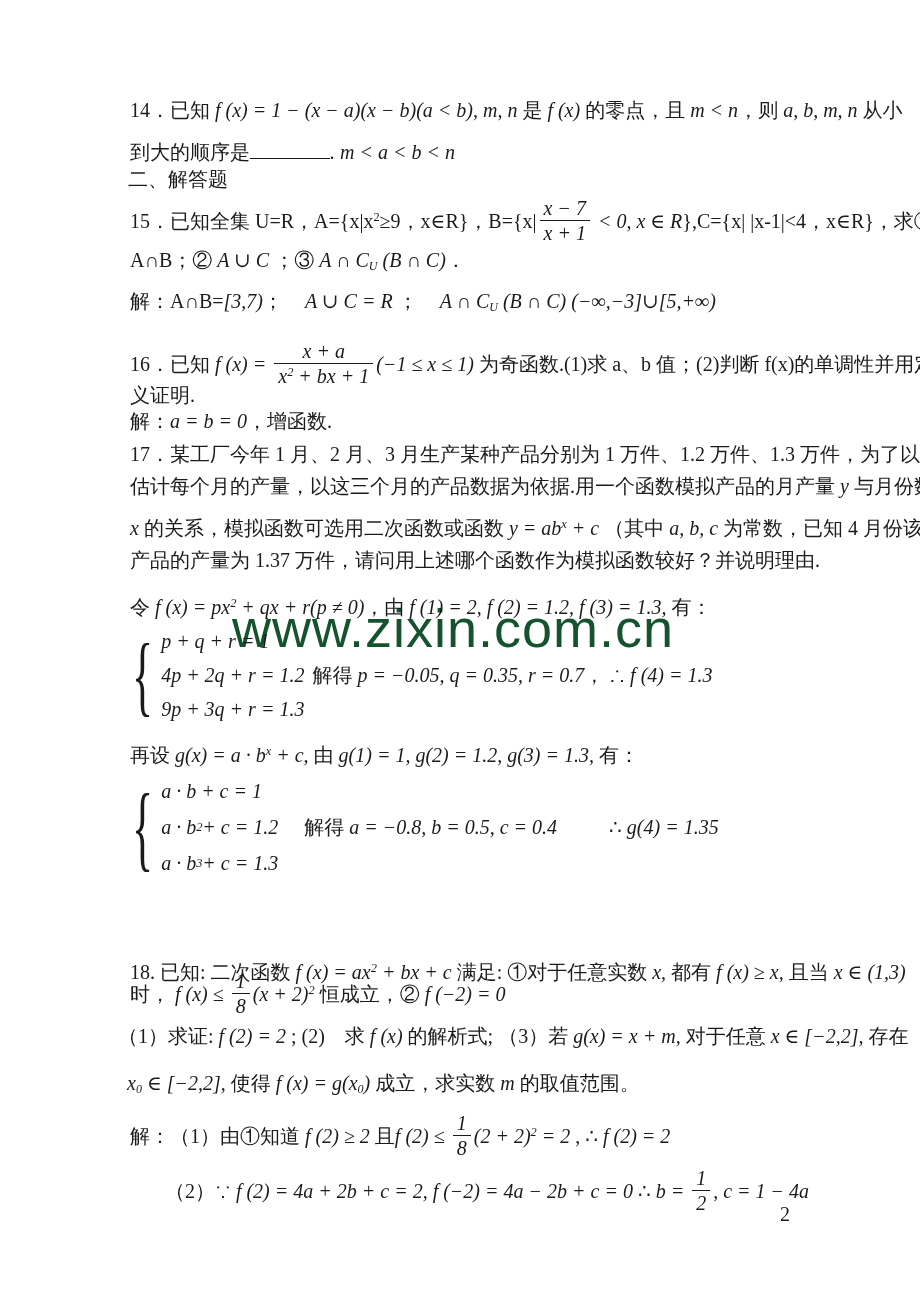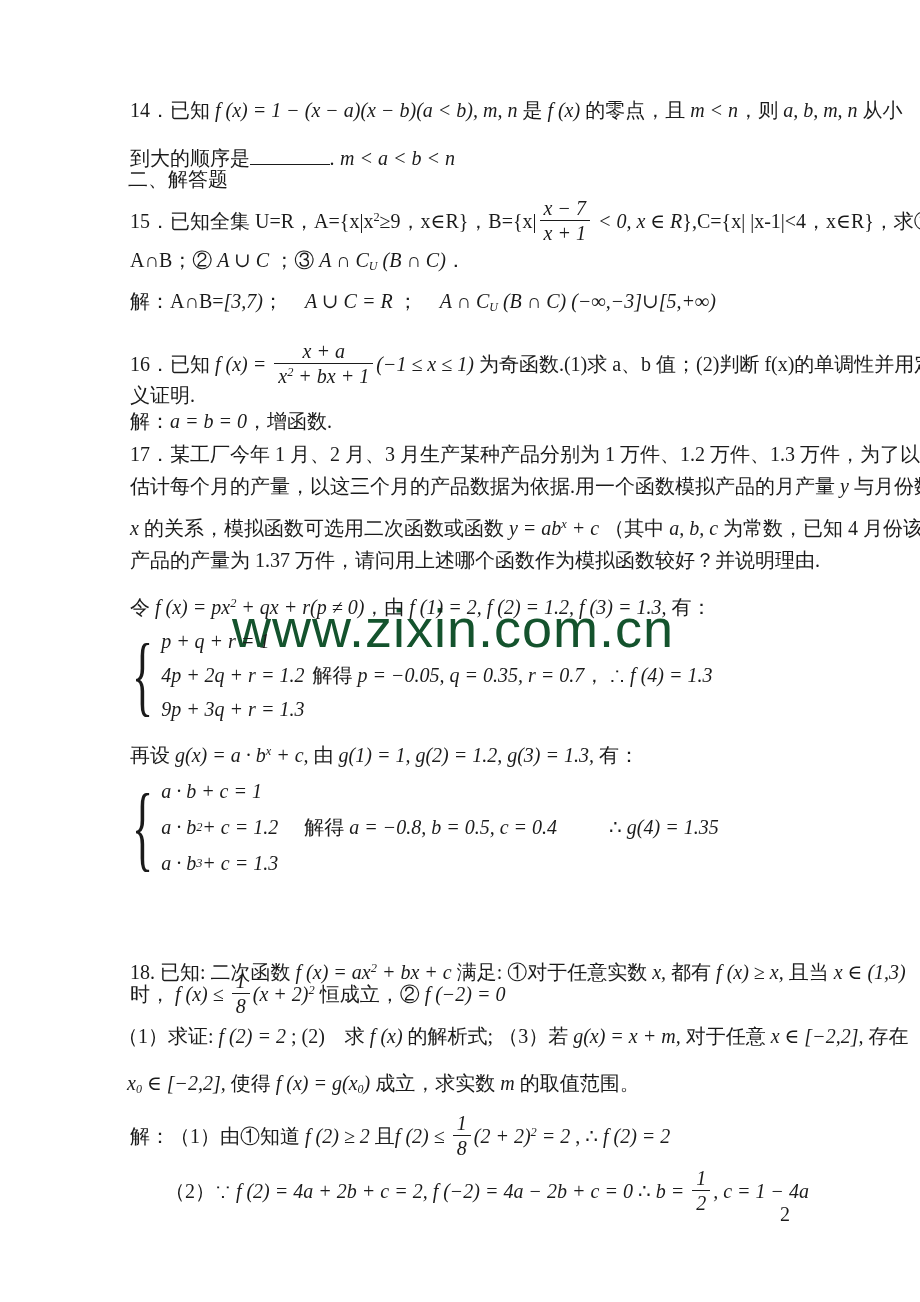--- a/index.html
+++ b/index.html
@@ -73,21 +73,21 @@
     z-index:2;
   }
 </style>
 </head>
 <body>
 
 <div class="page">
   <div class="watermark">www.zixin.com.cn</div>
   <div class="content" id="content">
       <div class="line" style="left: 130px; top: 97px;"><span class="r">14．已知 </span><span class="m">f (x) = 1 − (x − a)(x − b)(a &lt; b), m, n </span><span class="r">是 </span><span class="m">f (x) </span><span class="r">的零点，且 </span><span class="m">m &lt; n</span><span class="r">，则 </span><span class="m">a, b, m, n </span><span class="r">从小</span></div>
-      <div class="line" style="left: 130px; top: 145px; text-align: center;"><span class="r">到大的顺序是</span><span class="blank" style="width: 80px;"></span><span class="m">. m &lt; a &lt; b &lt; n</span></div>
+      <div class="line" style="left: 130px; top: 139px; text-align: center;"><span class="r">到大的顺序是</span><span class="blank" style="width: 80px;"></span><span class="m">. m &lt; a &lt; b &lt; n</span></div>
       <div class="line" style="left: 128px; top: 166px;"><span class="r">二、解答题</span></div>
       <div class="line" style="left: 130px; top: 200px;"><span class="r">15．已知全集 U=R，A={x|x</span><span class="supr">2</span><span class="r">≥9，x∈R}，B={x|</span><span class="frac"><span class="num"><span class="m">x − 7</span></span><span class="den"><span class="m">x + 1</span></span></span><span class="m"> &lt; 0, x ∈ R</span><span class="r">},C={x| |x-1|&lt;4，x∈R}，求①</span></div>
       <div class="line" style="left: 130px; top: 247px;"><span class="r">A∩B；② </span><span class="m">A ∪ C </span><span class="r">；③ </span><span class="m">A ∩ C</span><span class="sub">U</span><span class="m"> (B ∩ C)</span><span class="r">．</span></div>
       <div class="line" style="left: 130px; top: 288px;"><span class="r">解：A∩B=</span><span class="m">[3,7)</span><span class="r">；</span><span class="sp" style="width: 22px;"></span><span class="m">A ∪ C = R </span><span class="r">；</span><span class="sp" style="width: 22px;"></span><span class="m">A ∩ C</span><span class="sub">U</span><span class="m"> (B ∩ C) (−∞,−3]∪[5,+∞)</span></div>
       <div class="line" style="left: 130px; top: 343px;"><span class="r">16．已知 </span><span class="m">f (x) = </span><span class="frac"><span class="num"><span class="m">x + a</span></span><span class="den"><span class="m">x</span><span class="sup">2</span><span class="m"> + bx + 1</span></span></span><span class="m">(−1 ≤ x ≤ 1) </span><span class="r">为奇函数.(1)求 a、b 值；(2)判断 f(x)的单调性并用定</span></div>
       <div class="line" style="left: 130px; top: 382px;"><span class="r">义证明.</span></div>
       <div class="line" style="left: 130px; top: 408px;"><span class="r">解：</span><span class="m">a = b = 0</span><span class="r">，增函数.</span></div>
       <div class="line" style="left: 130px; top: 441px;"><span class="r">17．某工厂今年 1 月、2 月、3 月生产某种产品分别为 1 万件、1.2 万件、1.3 万件，为了以后</span></div>
       <div class="line" style="left: 130px; top: 473px;"><span class="r">估计每个月的产量，以这三个月的产品数据为依据.用一个函数模拟产品的月产量 </span><span class="m">y </span><span class="r"> 与月份数</span></div>
       <div class="line" style="left: 130px; top: 511px;"><span class="m">x </span><span class="r">的关系，模拟函数可选用二次函数或函数 </span><span class="m">y = ab</span><span class="sup">x</span><span class="m"> + c </span><span class="r">（其中 </span><span class="m">a, b, c </span><span class="r">为常数，已知 4 月份该</span></div>

